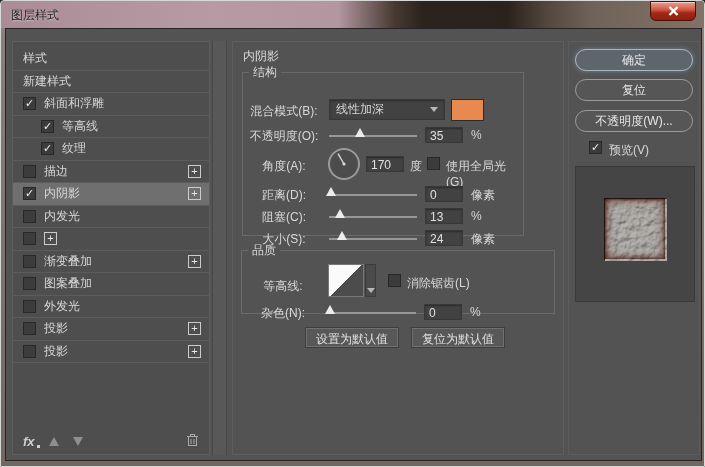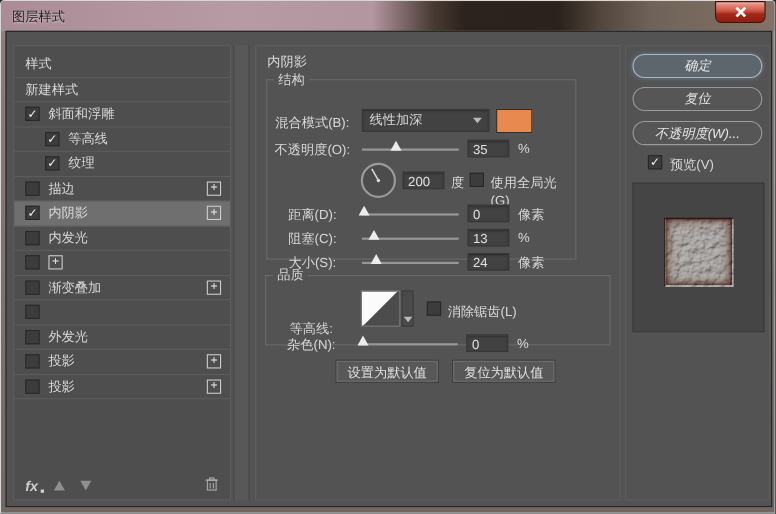--- a/index.html
+++ b/index.html
@@ -72,21 +72,21 @@
     display:flex; align-items:flex-end; justify-content:center; padding-bottom:3px; cursor:pointer; }
   .contour-arrow .chev { width:0; height:0; border-left:4px solid transparent; border-right:4px solid transparent; border-top:5px solid #b8b8b8; }
   .defbtn { position:absolute; height:19px; background:#585858; border:1px solid #6f6f6f;
     box-shadow:0 0 0 1px #3e3e3e; color:#e0e0e0; padding:2px 9px; font-size:12px; cursor:pointer;
     font-family:"Liberation Sans","DejaVu Sans",sans-serif; }
 
   #rightcol { left:562px; top:12px; width:132px; height:414px; background:#535353; border:1px solid #5c5c5c; }
   .pill { position:absolute; left:6px; width:118px; height:22px; border-radius:11px;
     background:#565656; border:1px solid #9a9a9a; color:#e6e6e6; font-size:12px; cursor:pointer;
     display:flex; align-items:center; justify-content:center;
-    font-family:"Liberation Sans","DejaVu Sans",sans-serif;font-style:italic; }
+    font-family:"Liberation Sans","DejaVu Sans",sans-serif; }
   .pill.focused { background:#5e666d; border-color:#aeb6bd; box-shadow:0 0 5px rgba(130,170,210,.55); }
   .preview-box { position:absolute; left:6px; top:124px; width:120px; height:136px;
     background:#454545; border:1px solid #3a3a3a; }
   .tex-wrap { position:absolute; left:28px; top:31px; width:62px; height:62px; border:1px solid #241008; }
   .tex-wrap svg { display:block; }
   .tex-shadow { position:absolute; inset:0;
     box-shadow:inset 0 0 10px rgba(75,22,8,.95), inset 0 0 3px rgba(35,8,4,.9); }
 </style>
 </head>
 <body>
@@ -142,20 +142,21 @@
             <span class="cb"></span>
             <span class="plus">+</span>
           </div>
           <div class="sb-row">
             <span class="cb"></span>
             <span class="sb-label">渐变叠加</span>
             <span class="plus">+</span>
           </div>
           <div class="sb-row">
             <span class="cb"></span>
+            <span class="sb-label">图案叠加</span>
           </div>
           <div class="sb-row">
             <span class="cb"></span>
             <span class="sb-label">外发光</span>
           </div>
           <div class="sb-row">
             <span class="cb"></span>
             <span class="sb-label">投影</span>
             <span class="plus">+</span>
           </div>
@@ -195,27 +196,28 @@
         </div>
         <div class="swatch" style="left:208px; top:18px; background:#e8894f"></div>
 
         <span class="flabel" style="top:47px">不透明度(O):</span>
         <div class="track" style="left:86px; top:54px">
           <span class="thumb" style="left: calc(35% - 5px);"></span>
         </div>
         <div class="valbox" style="left:182px; top:46px">35</div>
         <span class="unit" style="left:228px; top:47px">%</span>
 
+        <span class="flabel" style="top:77px">角度(A):</span>
         <div class="dial" style="left:85px; top:67px">
           <svg width="28" height="28" viewBox="0 0 28 28">
             <line x1="14" y1="14" x2="8" y2="3.6" stroke="#d8d8d8" stroke-width="1.4"></line>
             <circle cx="14" cy="14" r="1.6" fill="#d8d8d8"></circle>
           </svg>
         </div>
-        <div class="valbox" style="left:123px; top:75px">200</div>
+        <div class="valbox" style="left:123px; top:75px">170</div>
         <span class="unit" style="left:167px; top:77px">度</span>
         <span class="pscheck" style="left:184px; top:76px"></span>
         <span class="cblabel" style="left:203px; top:77px">使用全局光(G)</span>
 
         <span class="flabel" style="top:106px">距离(D):</span>
         <div class="track" style="left:86px; top:113px">
           <span class="thumb" style="left: calc(2% - 5px);"></span>
         </div>
         <div class="valbox" style="left:182px; top:105px">0</div>
         <span class="unit" style="left:228px; top:106px">像素</span>
@@ -231,21 +233,21 @@
         <div class="track" style="left:86px; top:157px">
           <span class="thumb" style="left: calc(15% - 5px);"></span>
         </div>
         <div class="valbox" style="left:182px; top:149px">24</div>
         <span class="unit" style="left:228px; top:150px">像素</span>
       </fieldset>
 
       <fieldset id="fs-quality">
         <legend>品质</legend>
 
-        <span class="flabel" style="top:32px">等高线:</span>
+        <span class="flabel" style="top:19px">等高线:</span>
         <div class="contour" style="left:86px; top:5px"></div>
         <div class="contour-arrow" style="left:123px; top:5px">
           <span class="chev"></span>
         </div>
         <span class="pscheck" style="left:146px; top:15px"></span>
         <span class="cblabel" style="left:165px; top:16px">消除锯齿(L)</span>
 
         <span class="flabel" style="top:46px">杂色(N):</span>
         <div class="track" style="left:86px; top:53px">
           <span class="thumb" style="left: calc(2% - 5px);"></span>

